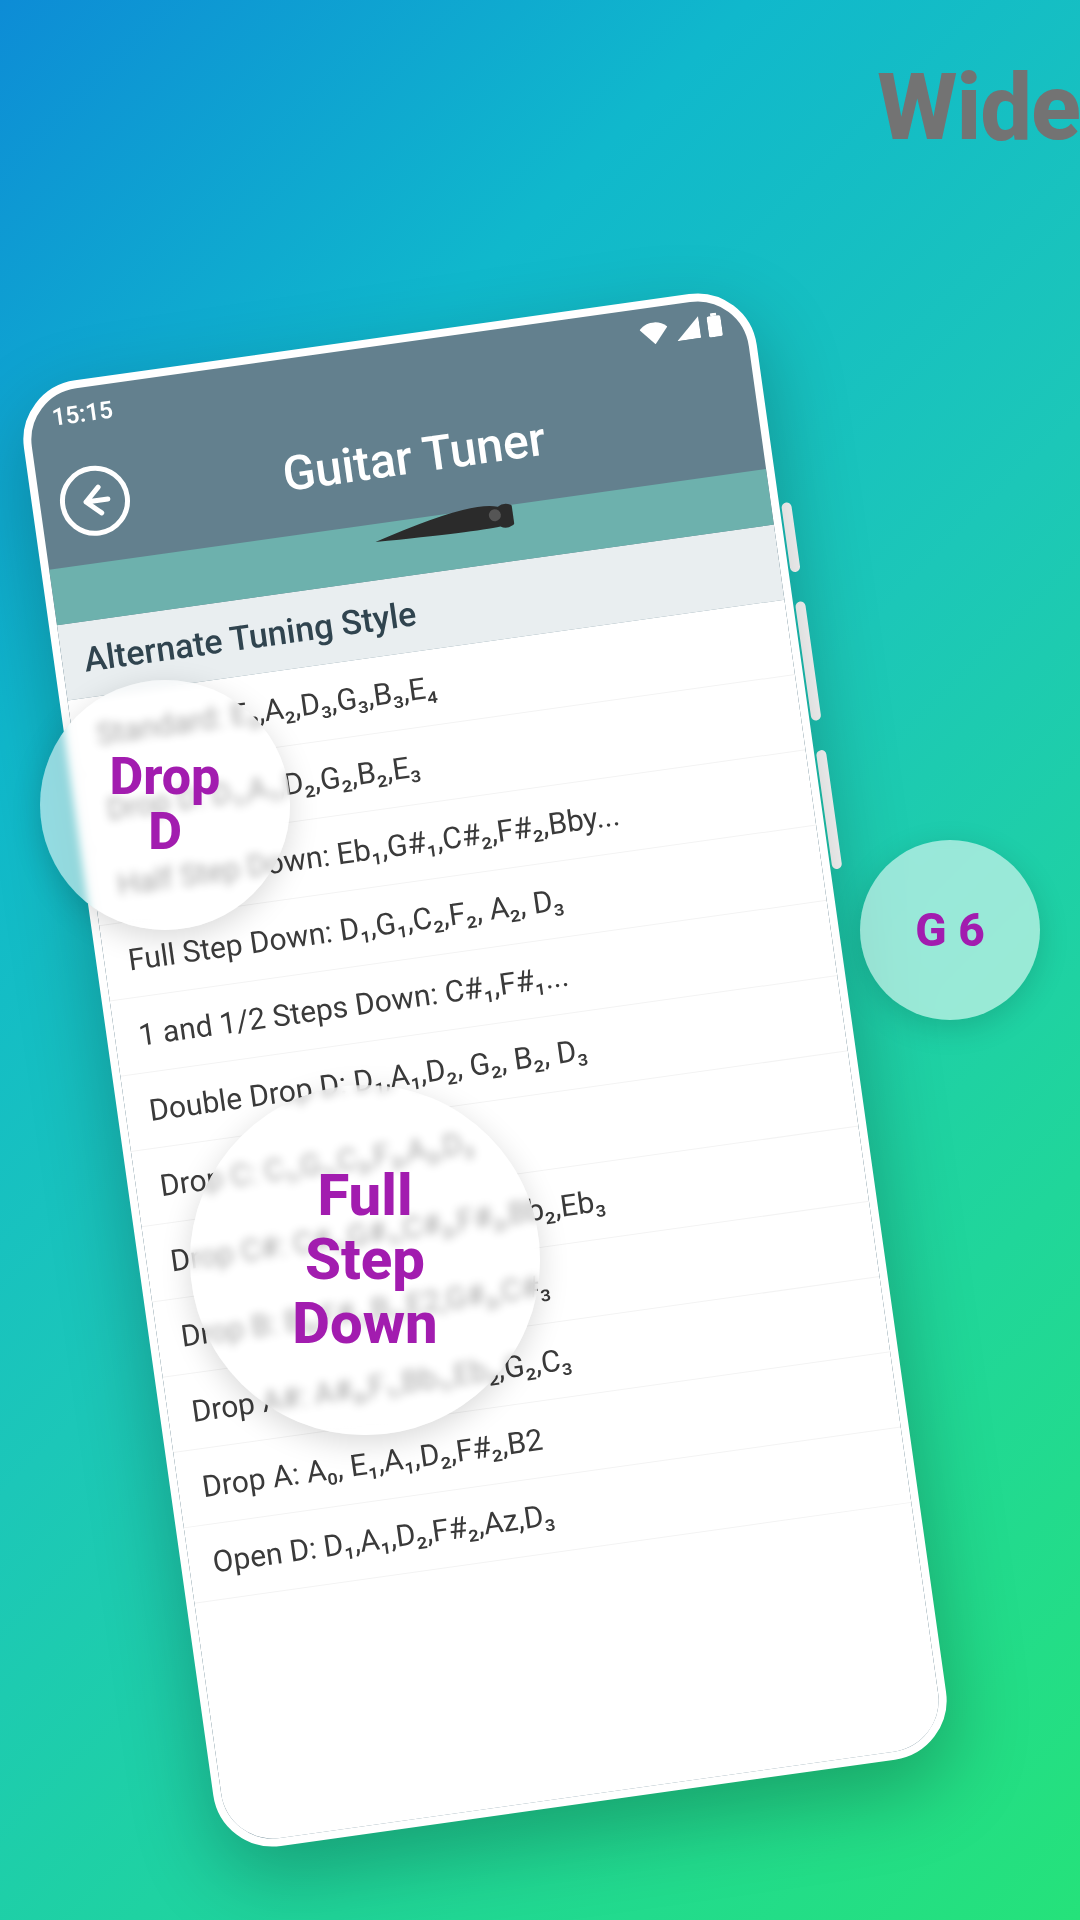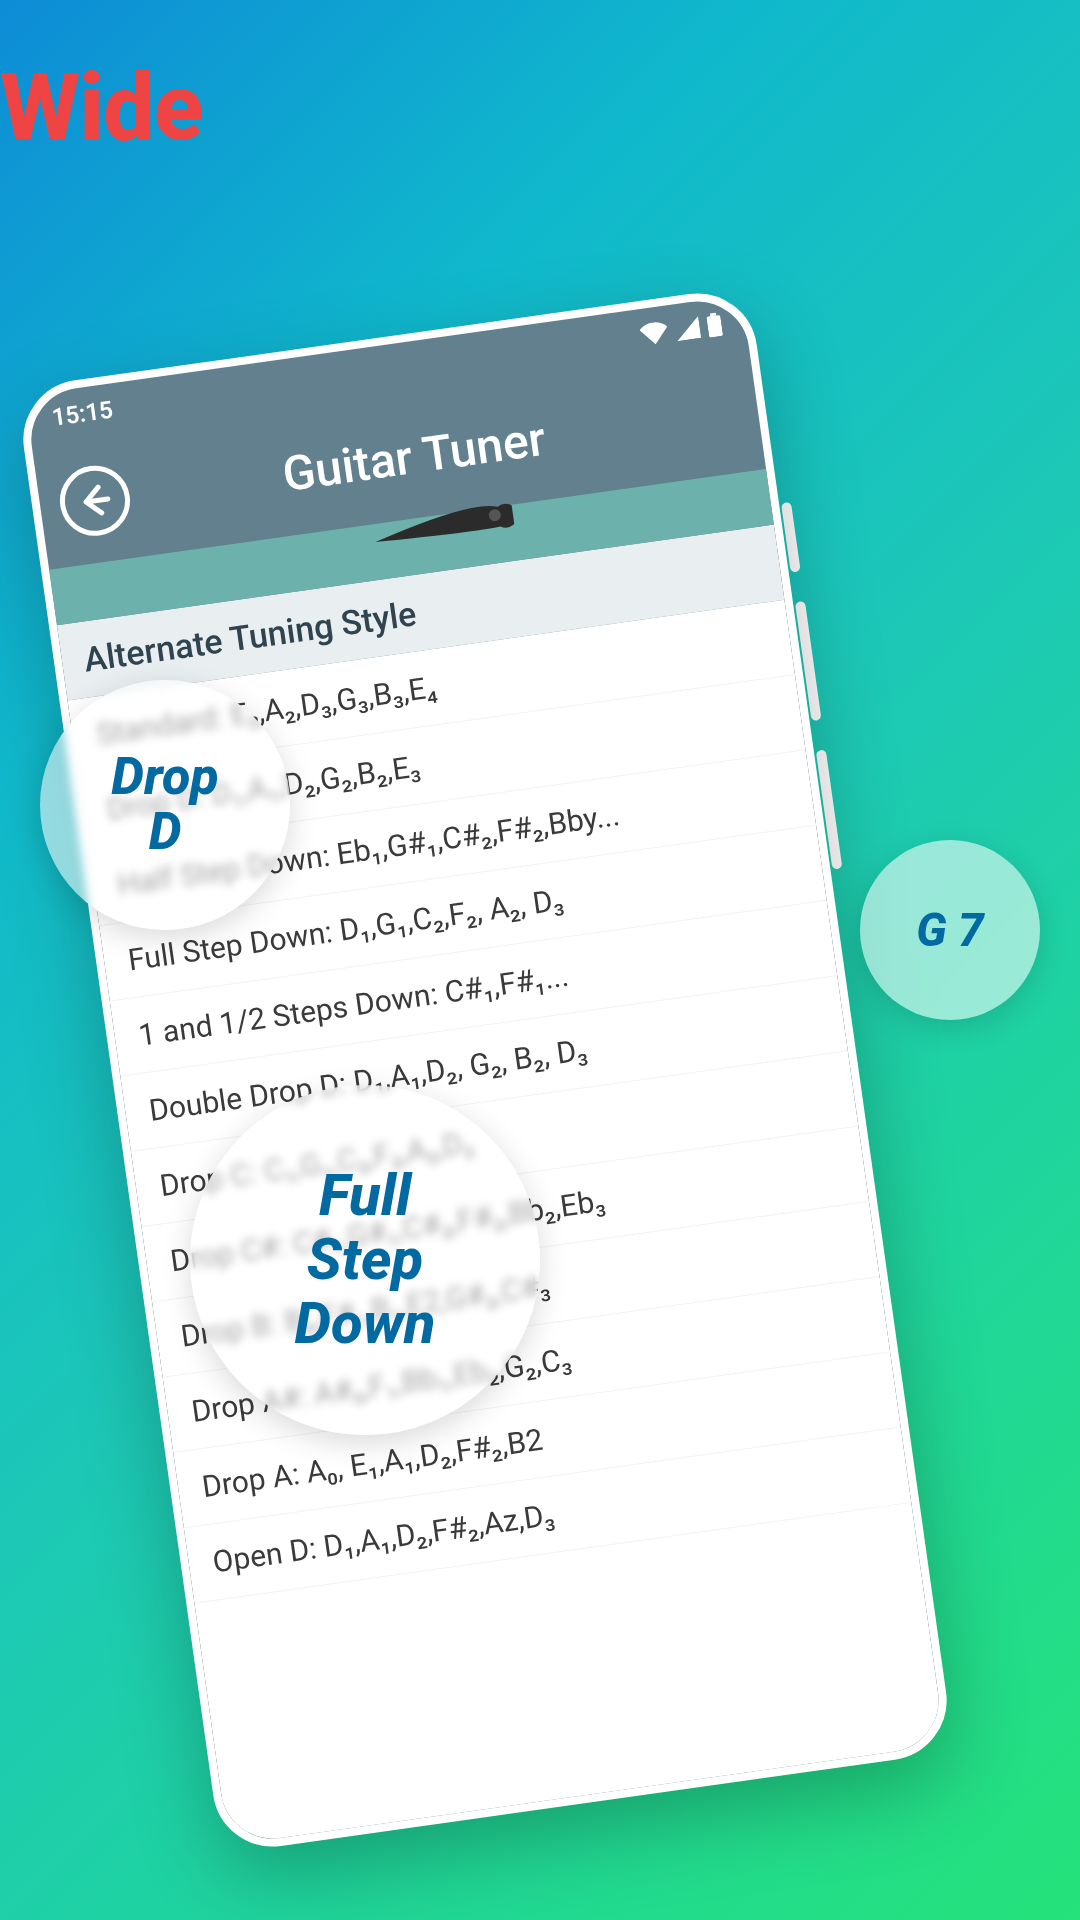--- a/index.html
+++ b/index.html
@@ -8,22 +8,22 @@
     font-family: -apple-system, BlinkMacSystemFont, "Segoe UI", Roboto, Arial, sans-serif;
     background: linear-gradient(135deg, #0d8cd6 0%, #10b8cc 25%, #1cc7b8 50%, #20d69a 75%, #25e27a 100%);
     position: relative;
   }
 
   .headline {
     position: absolute;
     top: 60px;
     left: 0;
     width: 100%;
-    text-align: left;
-    color: #ef4444;
+    text-align: right;
+    color: #737373;
     font-weight: 800;
     font-size: 92px;
     line-height: 1.05;
     letter-spacing: -1px;
   }
 
   
   .phone-anchor {
     position: absolute;
     top: 930px;
@@ -134,23 +134,22 @@
   .bubble {
     position: absolute;
     border-radius: 50%;
     background: rgba(255,255,255,0.55);
     backdrop-filter: blur(4px);
     display: flex;
     align-items: center;
     justify-content: center;
     text-align: center;
     font-weight: 800;
-    color: #0369a1;
+    color: #a21caf;
     box-shadow: 0 8px 30px rgba(0,0,0,0.15);
-    font-style: italic;
   }
   .bubble.drop-d {
     top: 680px; left: 40px;
     width: 250px; height: 250px;
     font-size: 52px;
     line-height: 1.05;
   }
   .bubble.g6 {
     top: 840px; left: 860px;
     width: 180px; height: 180px;
@@ -237,17 +236,17 @@
       </div>
 
     </div>
   </div>
 </div>
 
 <div class="bubble drop-d">
   <span>Drop<br>D</span>
 </div>
 <div class="bubble g6">
-  <span>G 7</span>
+  <span>G 6</span>
 </div>
 <div class="bubble full-step">
   <span>Full<br>Step<br>Down</span>
 </div>
 
 </body></html>

